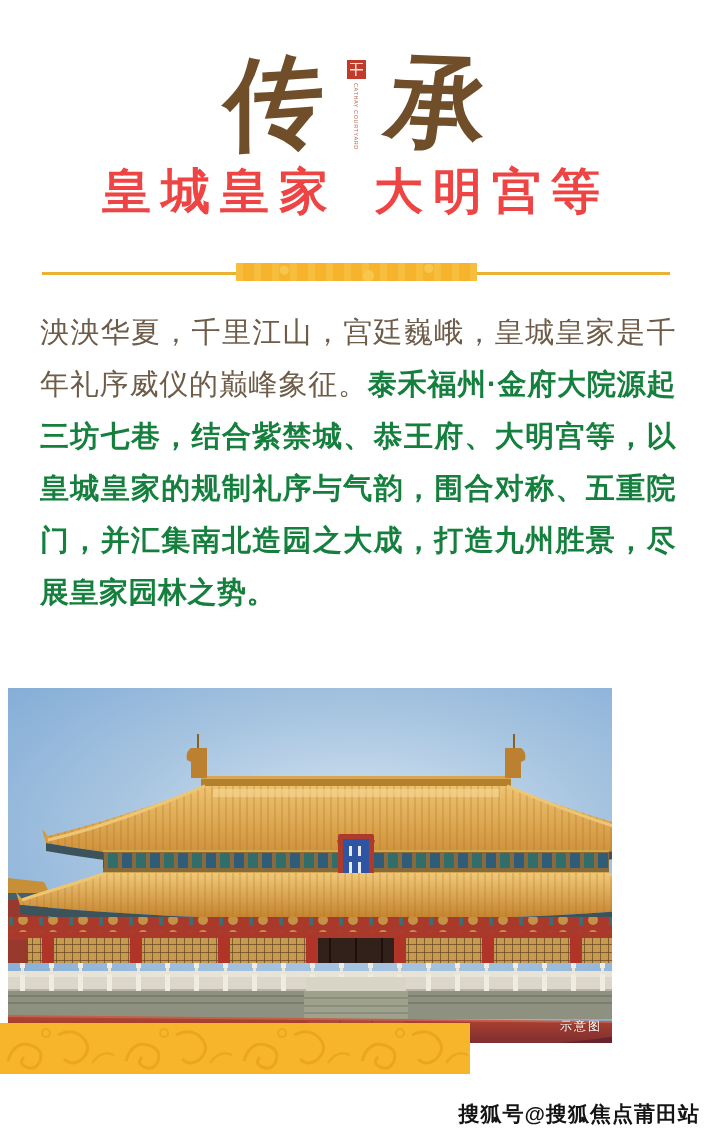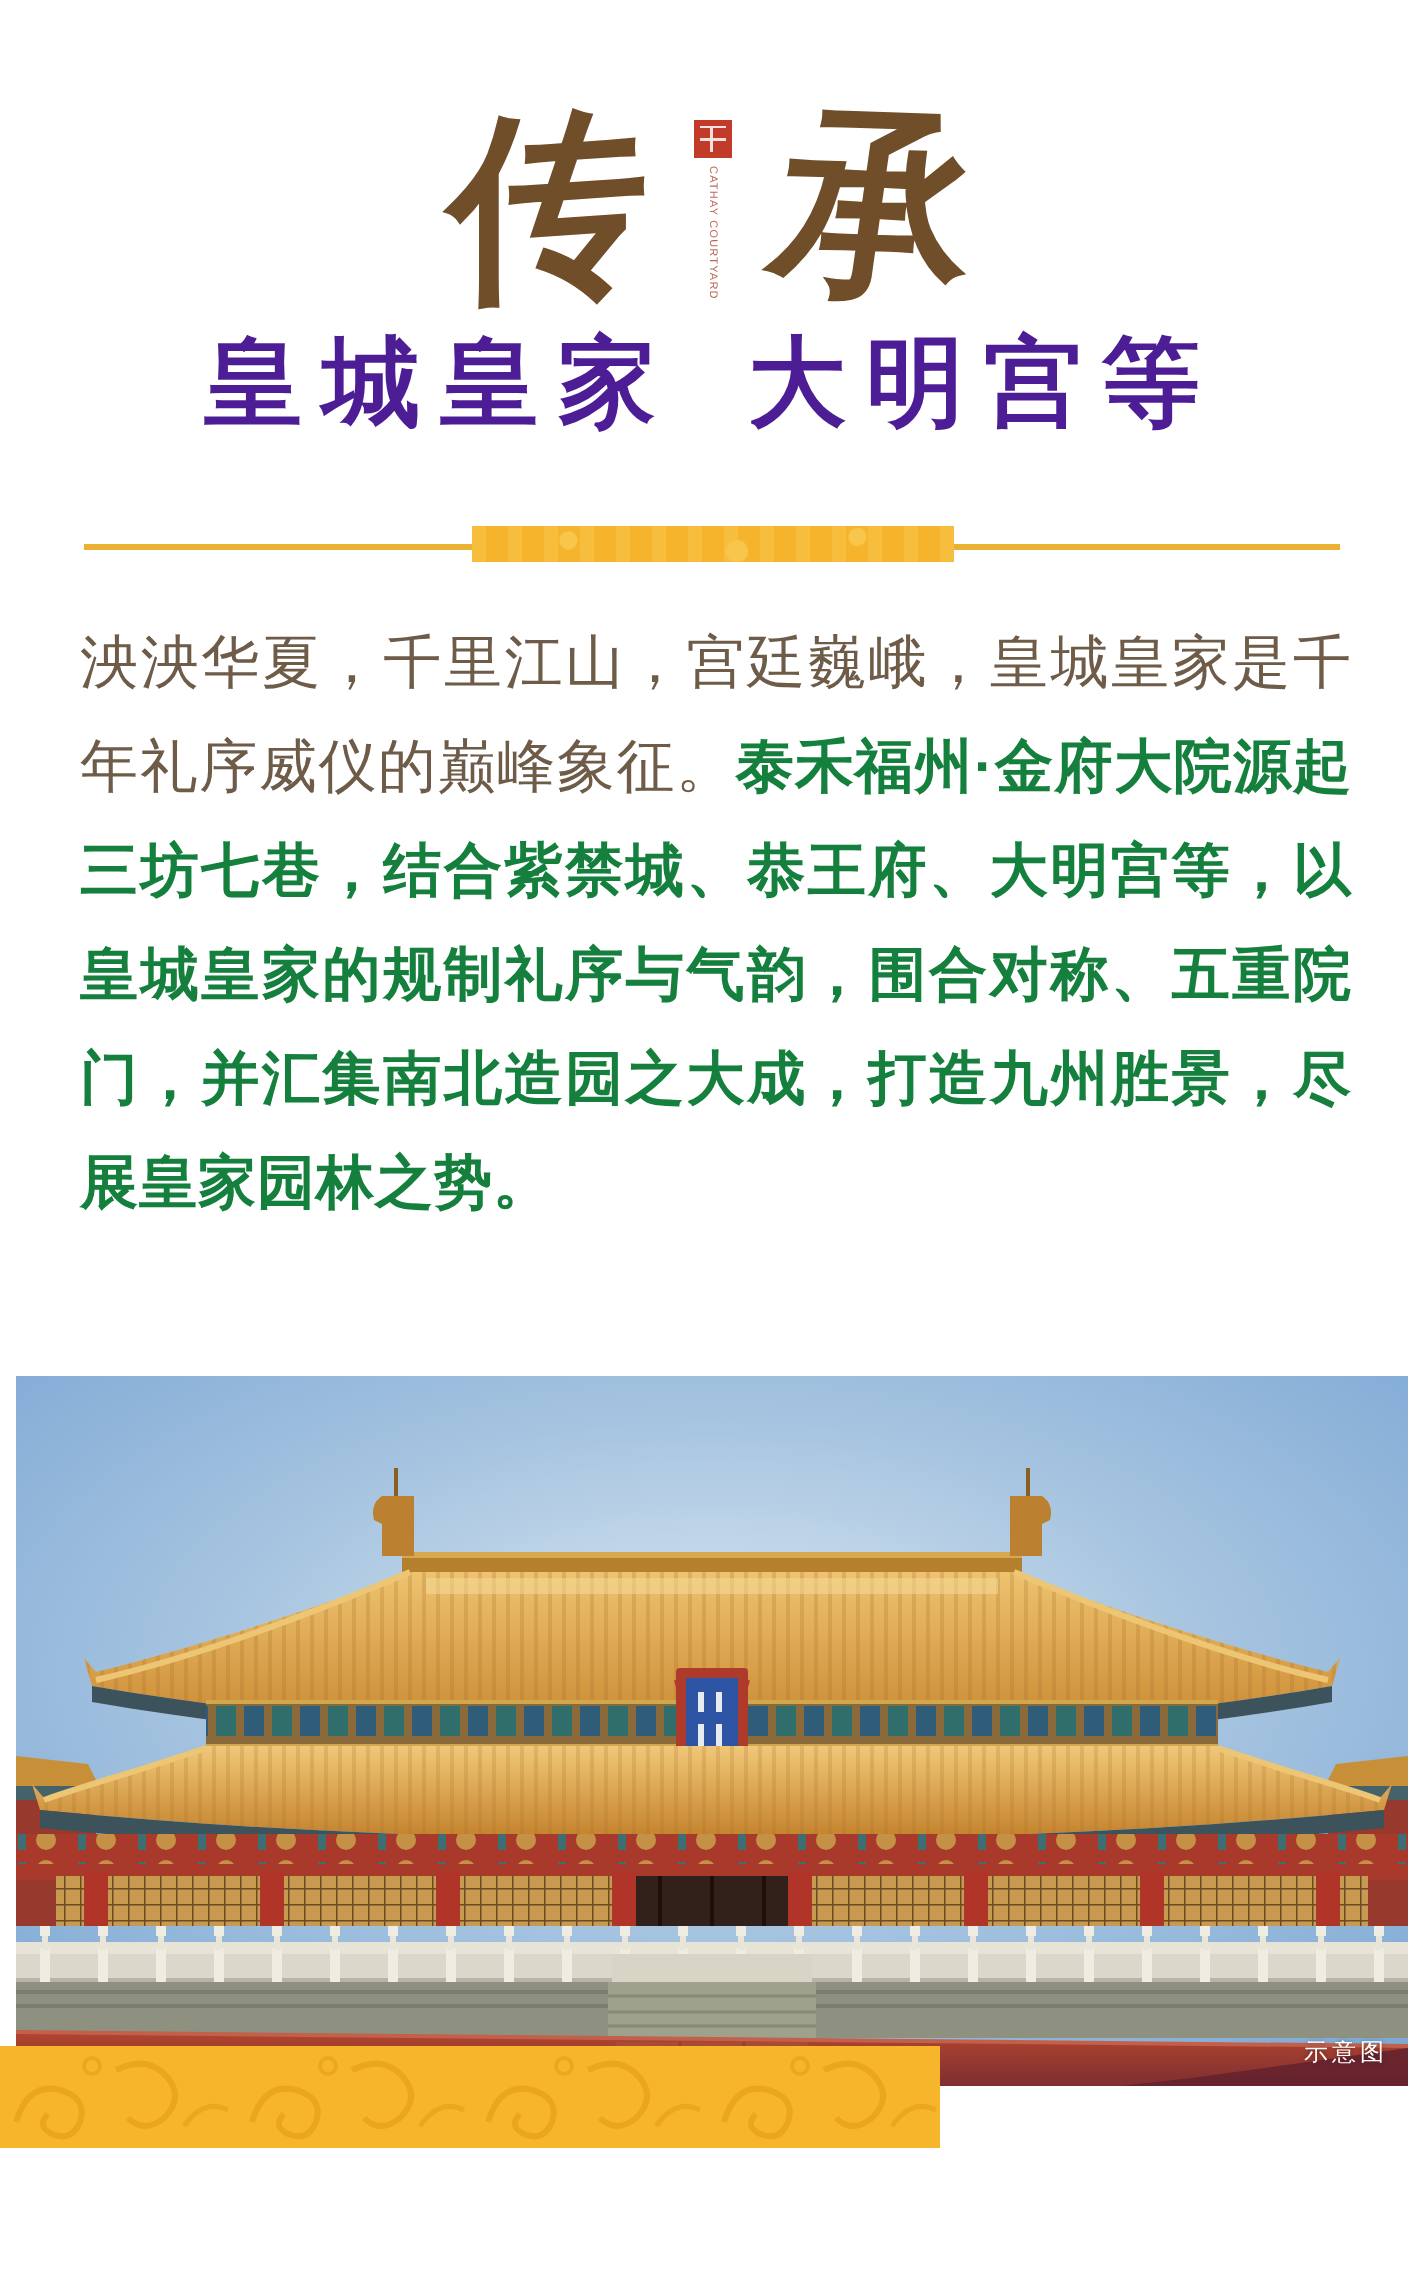--- a/index.html
+++ b/index.html
@@ -23,40 +23,40 @@
          linear-gradient(#fff,#fff) 0 0/13px 1px no-repeat;
        opacity:.85;}
   .seal-text{margin-top:4px;writing-mode:vertical-rl;font-size:5.5px;letter-spacing:.6px;
              color:#bb6a58;font-family:"Liberation Sans",sans-serif;height:70px;overflow:hidden;
              white-space:nowrap;}
 
   
   .subtitle{position:absolute;top:160px;left:0;width:712px;height:64px;
             display:flex;justify-content:center;align-items:center;gap:36px;
             font-family:"DejaVu Serif","Liberation Serif",serif;font-weight:700;
-            font-size:49px;color:#4c1d95;letter-spacing:10px;}
+            font-size:49px;color:#ef4444;letter-spacing:10px;}
 
   
   .divider{position:absolute;top:262px;left:0;width:712px;height:22px;}
   .divider .line{position:absolute;top:10px;left:42px;width:628px;height:3px;background:#e9b233;}
   .divider .bar{position:absolute;top:1px;left:236px;width:241px;height:18px;background:#f5b42c;
        background-image:
         radial-gradient(circle at 20% 40%, #f9c64c 0 4px, transparent 5px),
         radial-gradient(circle at 55% 70%, #f9c64c 0 5px, transparent 6px),
         radial-gradient(circle at 80% 30%, #f9c64c 0 4px, transparent 5px),
         repeating-linear-gradient(90deg, rgba(249,198,76,.55) 0 7px, rgba(245,180,44,0) 7px 18px);}
 
   
   .body-text{position:absolute;top:306px;left:40px;width:636px;margin:0;
              font-size:29px;line-height:52px;letter-spacing:.5px;text-align:justify;
              color:#6e5c49;font-family:"Liberation Sans","DejaVu Sans",sans-serif;}
   .body-text strong{font-weight:700;color:#15803d;}
 
   
-  .photo{position:absolute;left:8px;top:688px;width:696px;height:355px;margin:0;overflow:hidden;}
+  .photo{position:absolute;left:8px;top:688px;width:604px;height:355px;margin:0;overflow:hidden;}
   .photo svg{display:block;width:696px;height:355px;}
   .photo-caption{position:absolute;right:10px;bottom:8px;color:#ffffff;font-size:12px;
                  letter-spacing:2px;text-shadow:0 0 2px rgba(0,0,0,.35);}
 
   
   .gold-band{position:absolute;left:0;top:1023px;width:470px;height:51px;background:#f6b52b;
              overflow:hidden;}
   .gold-band svg{display:block;width:470px;height:51px;}
 
   
@@ -256,14 +256,15 @@
           <path d="M58,12 q16,-8 26,4 q8,10 -2,20 q-10,8 -18,0" fill="none" stroke="#e8a21b" stroke-width="3" opacity="0.8"></path>
           <path d="M92,40 q10,-14 22,-8" fill="none" stroke="#e8a21b" stroke-width="2.5" opacity="0.7"></path>
           <circle cx="46" cy="10" r="4" fill="none" stroke="#e8a21b" stroke-width="2" opacity="0.7"></circle>
         </pattern>
       </defs>
       <rect x="0" y="0" width="470" height="51" fill="#f6b52b"></rect>
       <rect x="0" y="0" width="470" height="51" fill="url(#swirl)"></rect>
     </svg>
   </div>
 
+  <div class="watermark">搜狐号@搜狐焦点莆田站</div>
 
 </div>
 
 </body></html>

